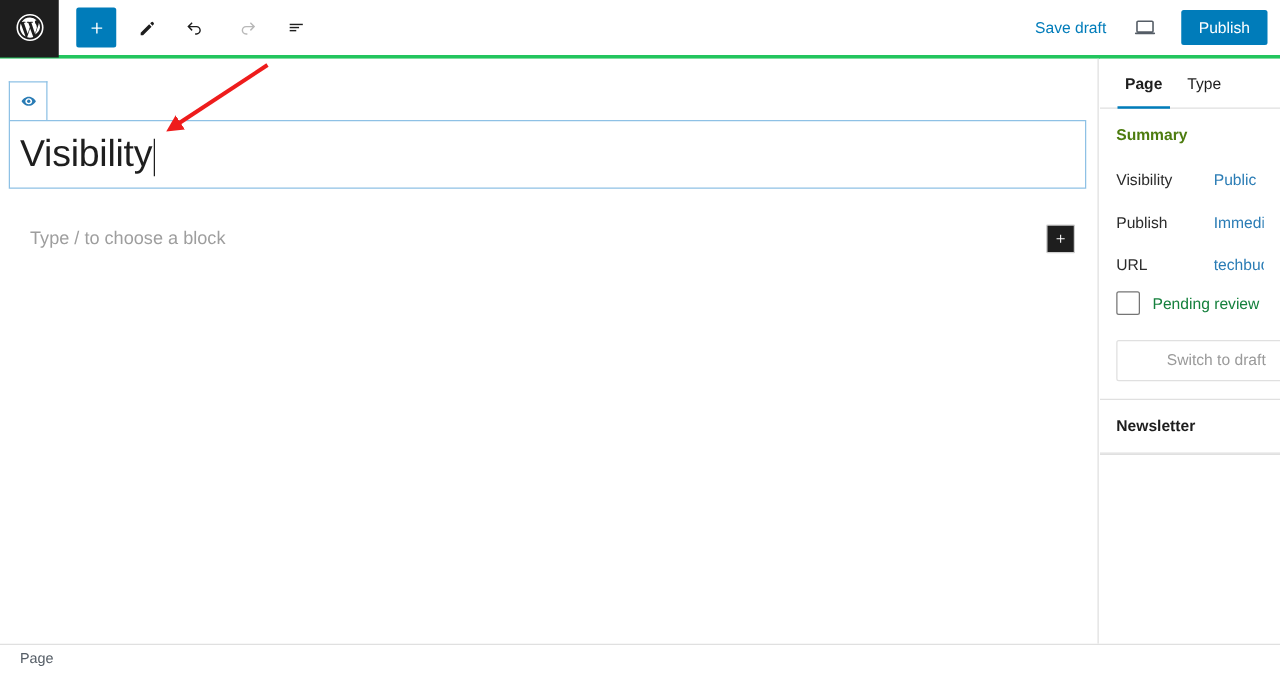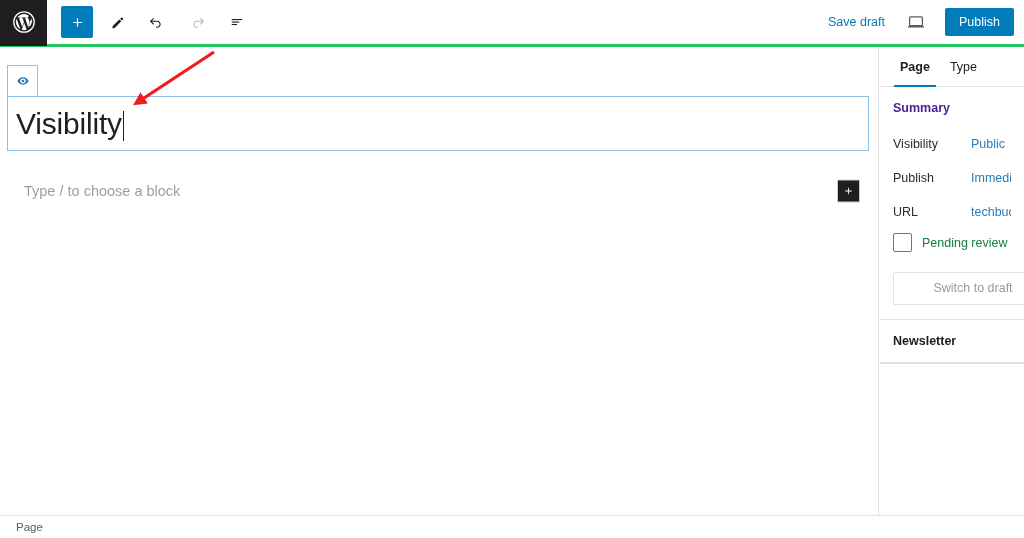--- a/index.html
+++ b/index.html
@@ -140,21 +140,21 @@
     font-weight: 400;
   }
   .sb-tab.active { font-weight: 600; }
   .sb-tab.active::after {
     content: ""; position: absolute; left: 4px; right: 4px; bottom: -1px;
     height: 2.5px; background: #007cba;
   }
 
   .sb-panel { padding: 14px 13px 6px 13px; }
   .sb-panel-title {
-    font-size: 12.5px; font-weight: 600; color: #4c1d95;
+    font-size: 12.5px; font-weight: 600; color: #4d7c0f;
     margin-bottom: 16px;
   }
   .sb-row {
     display: flex; align-items: flex-end;
     height: 20px; margin-bottom: 14px;
     white-space: nowrap;
   }
   .sb-row-label {
     font-size: 12.5px; color: #2b2b2b; width: 78px; flex: 0 0 78px;
   }

